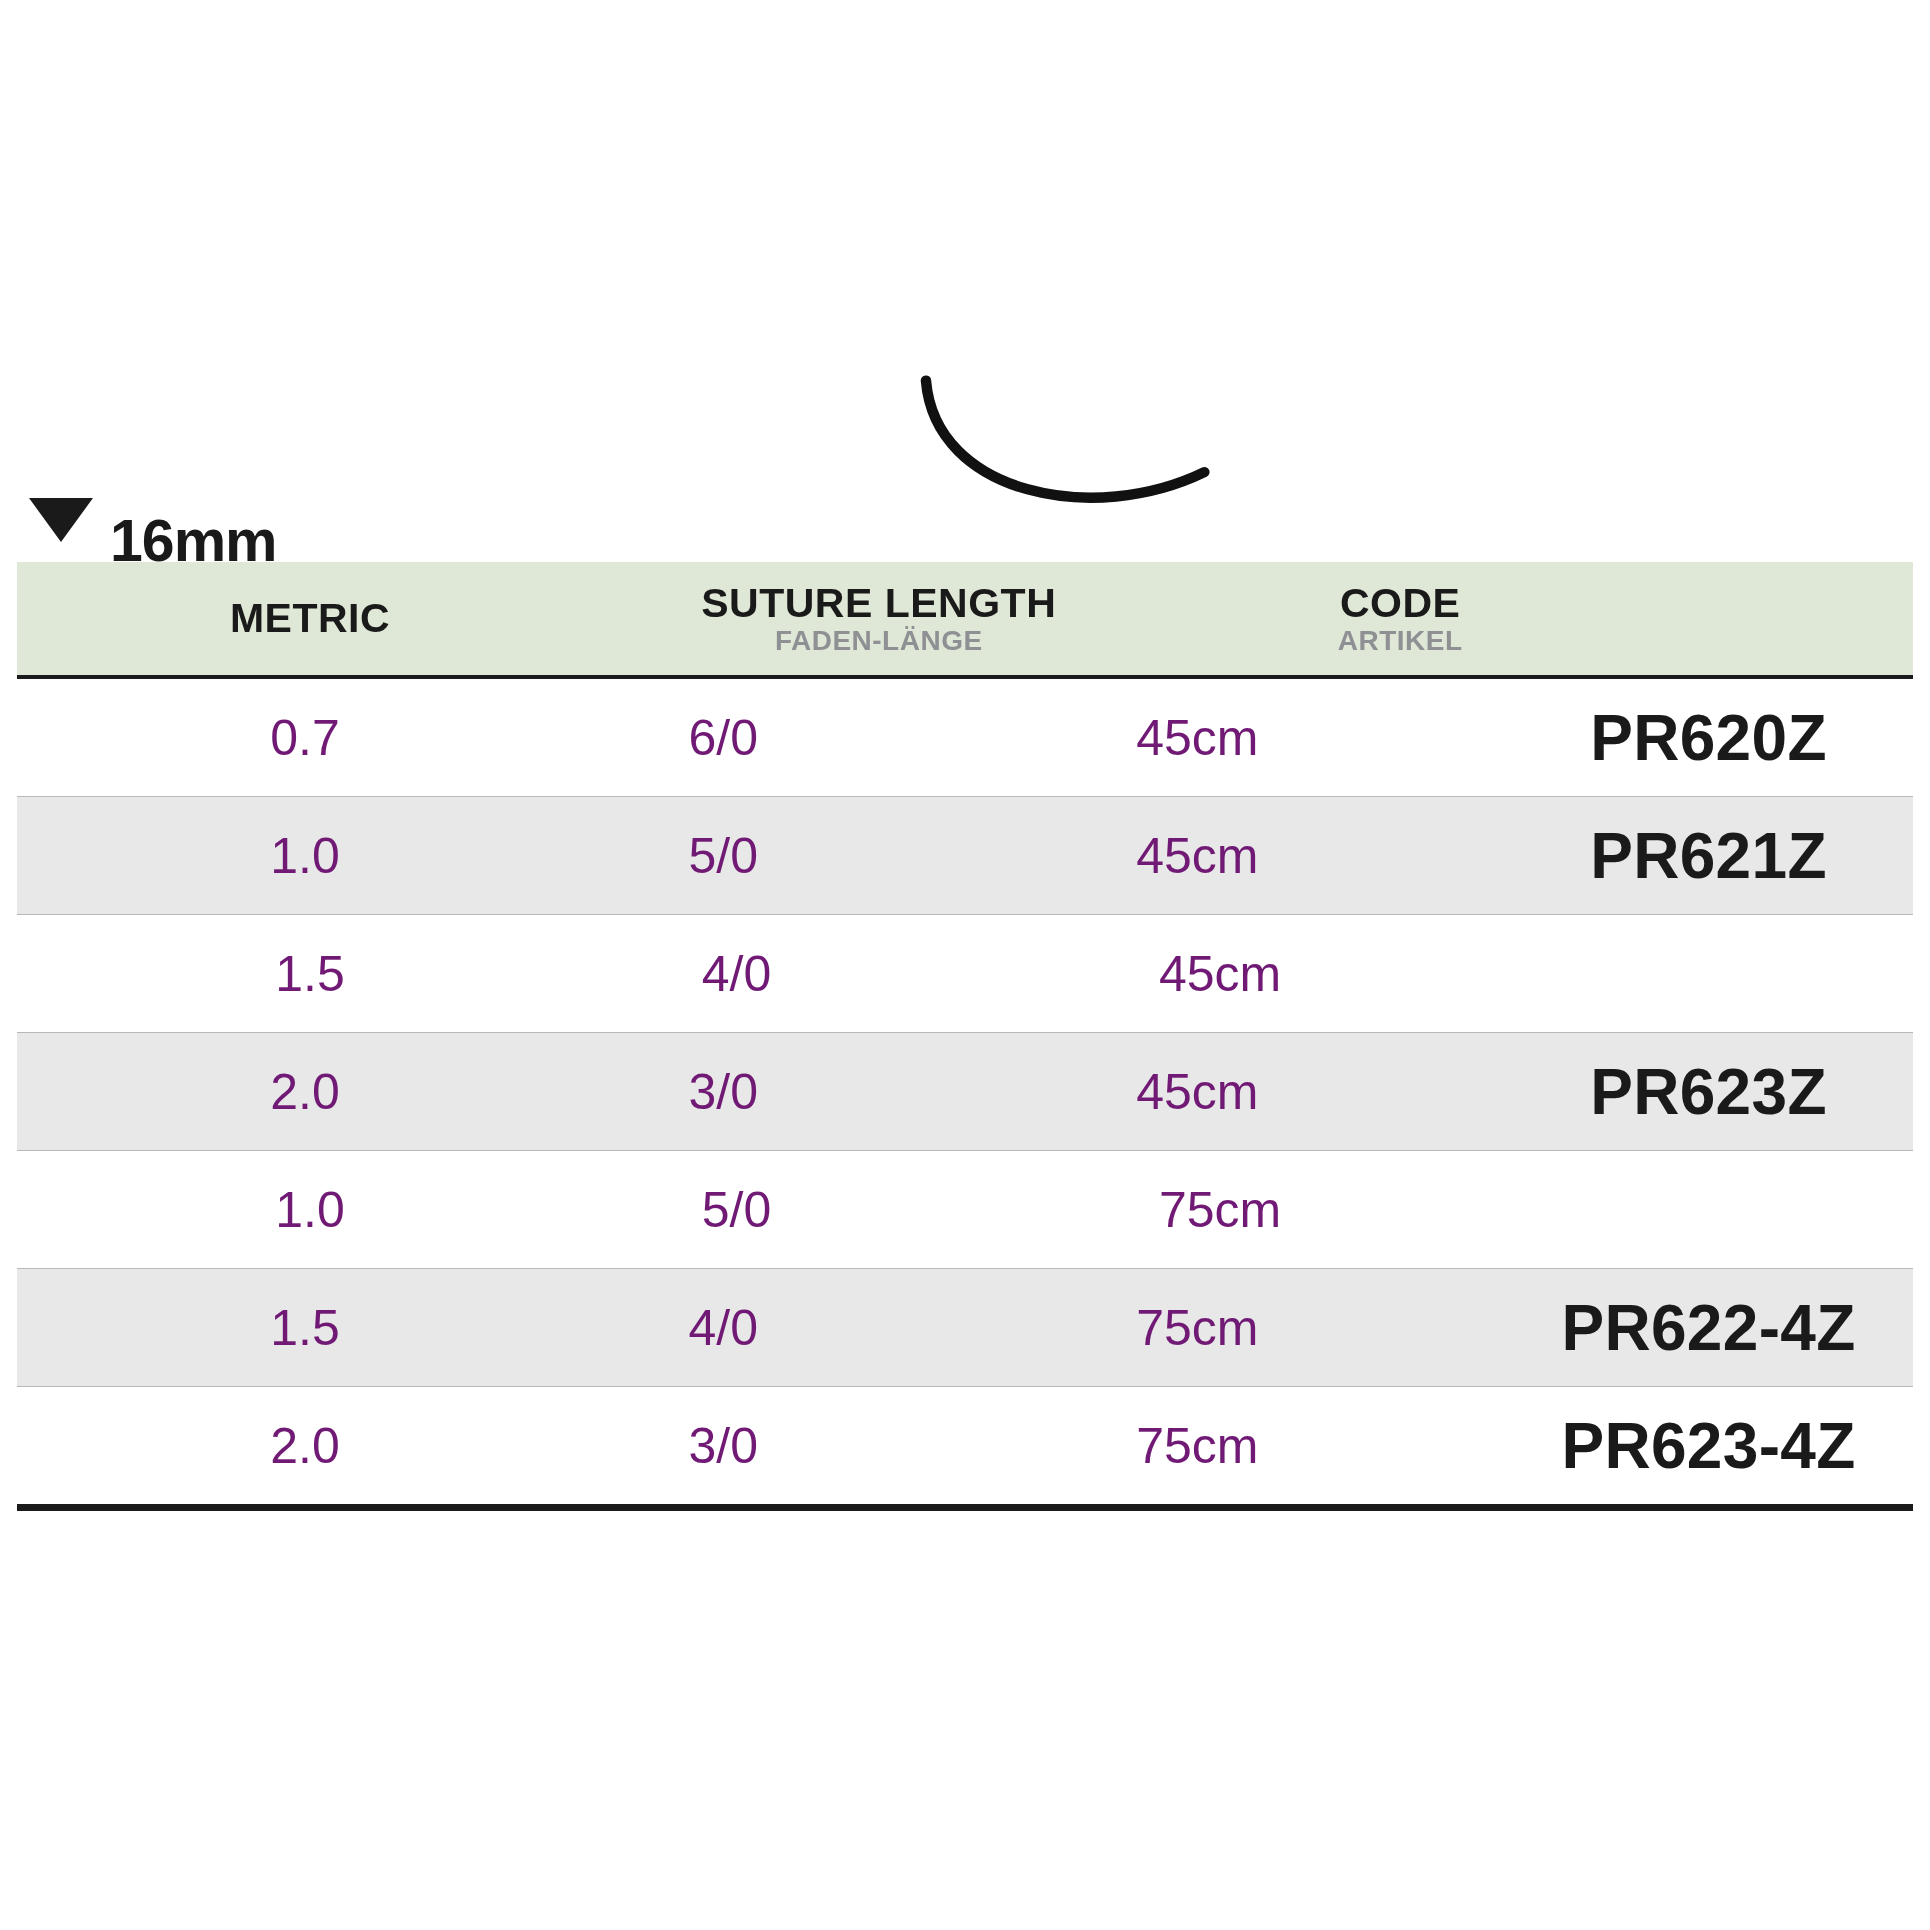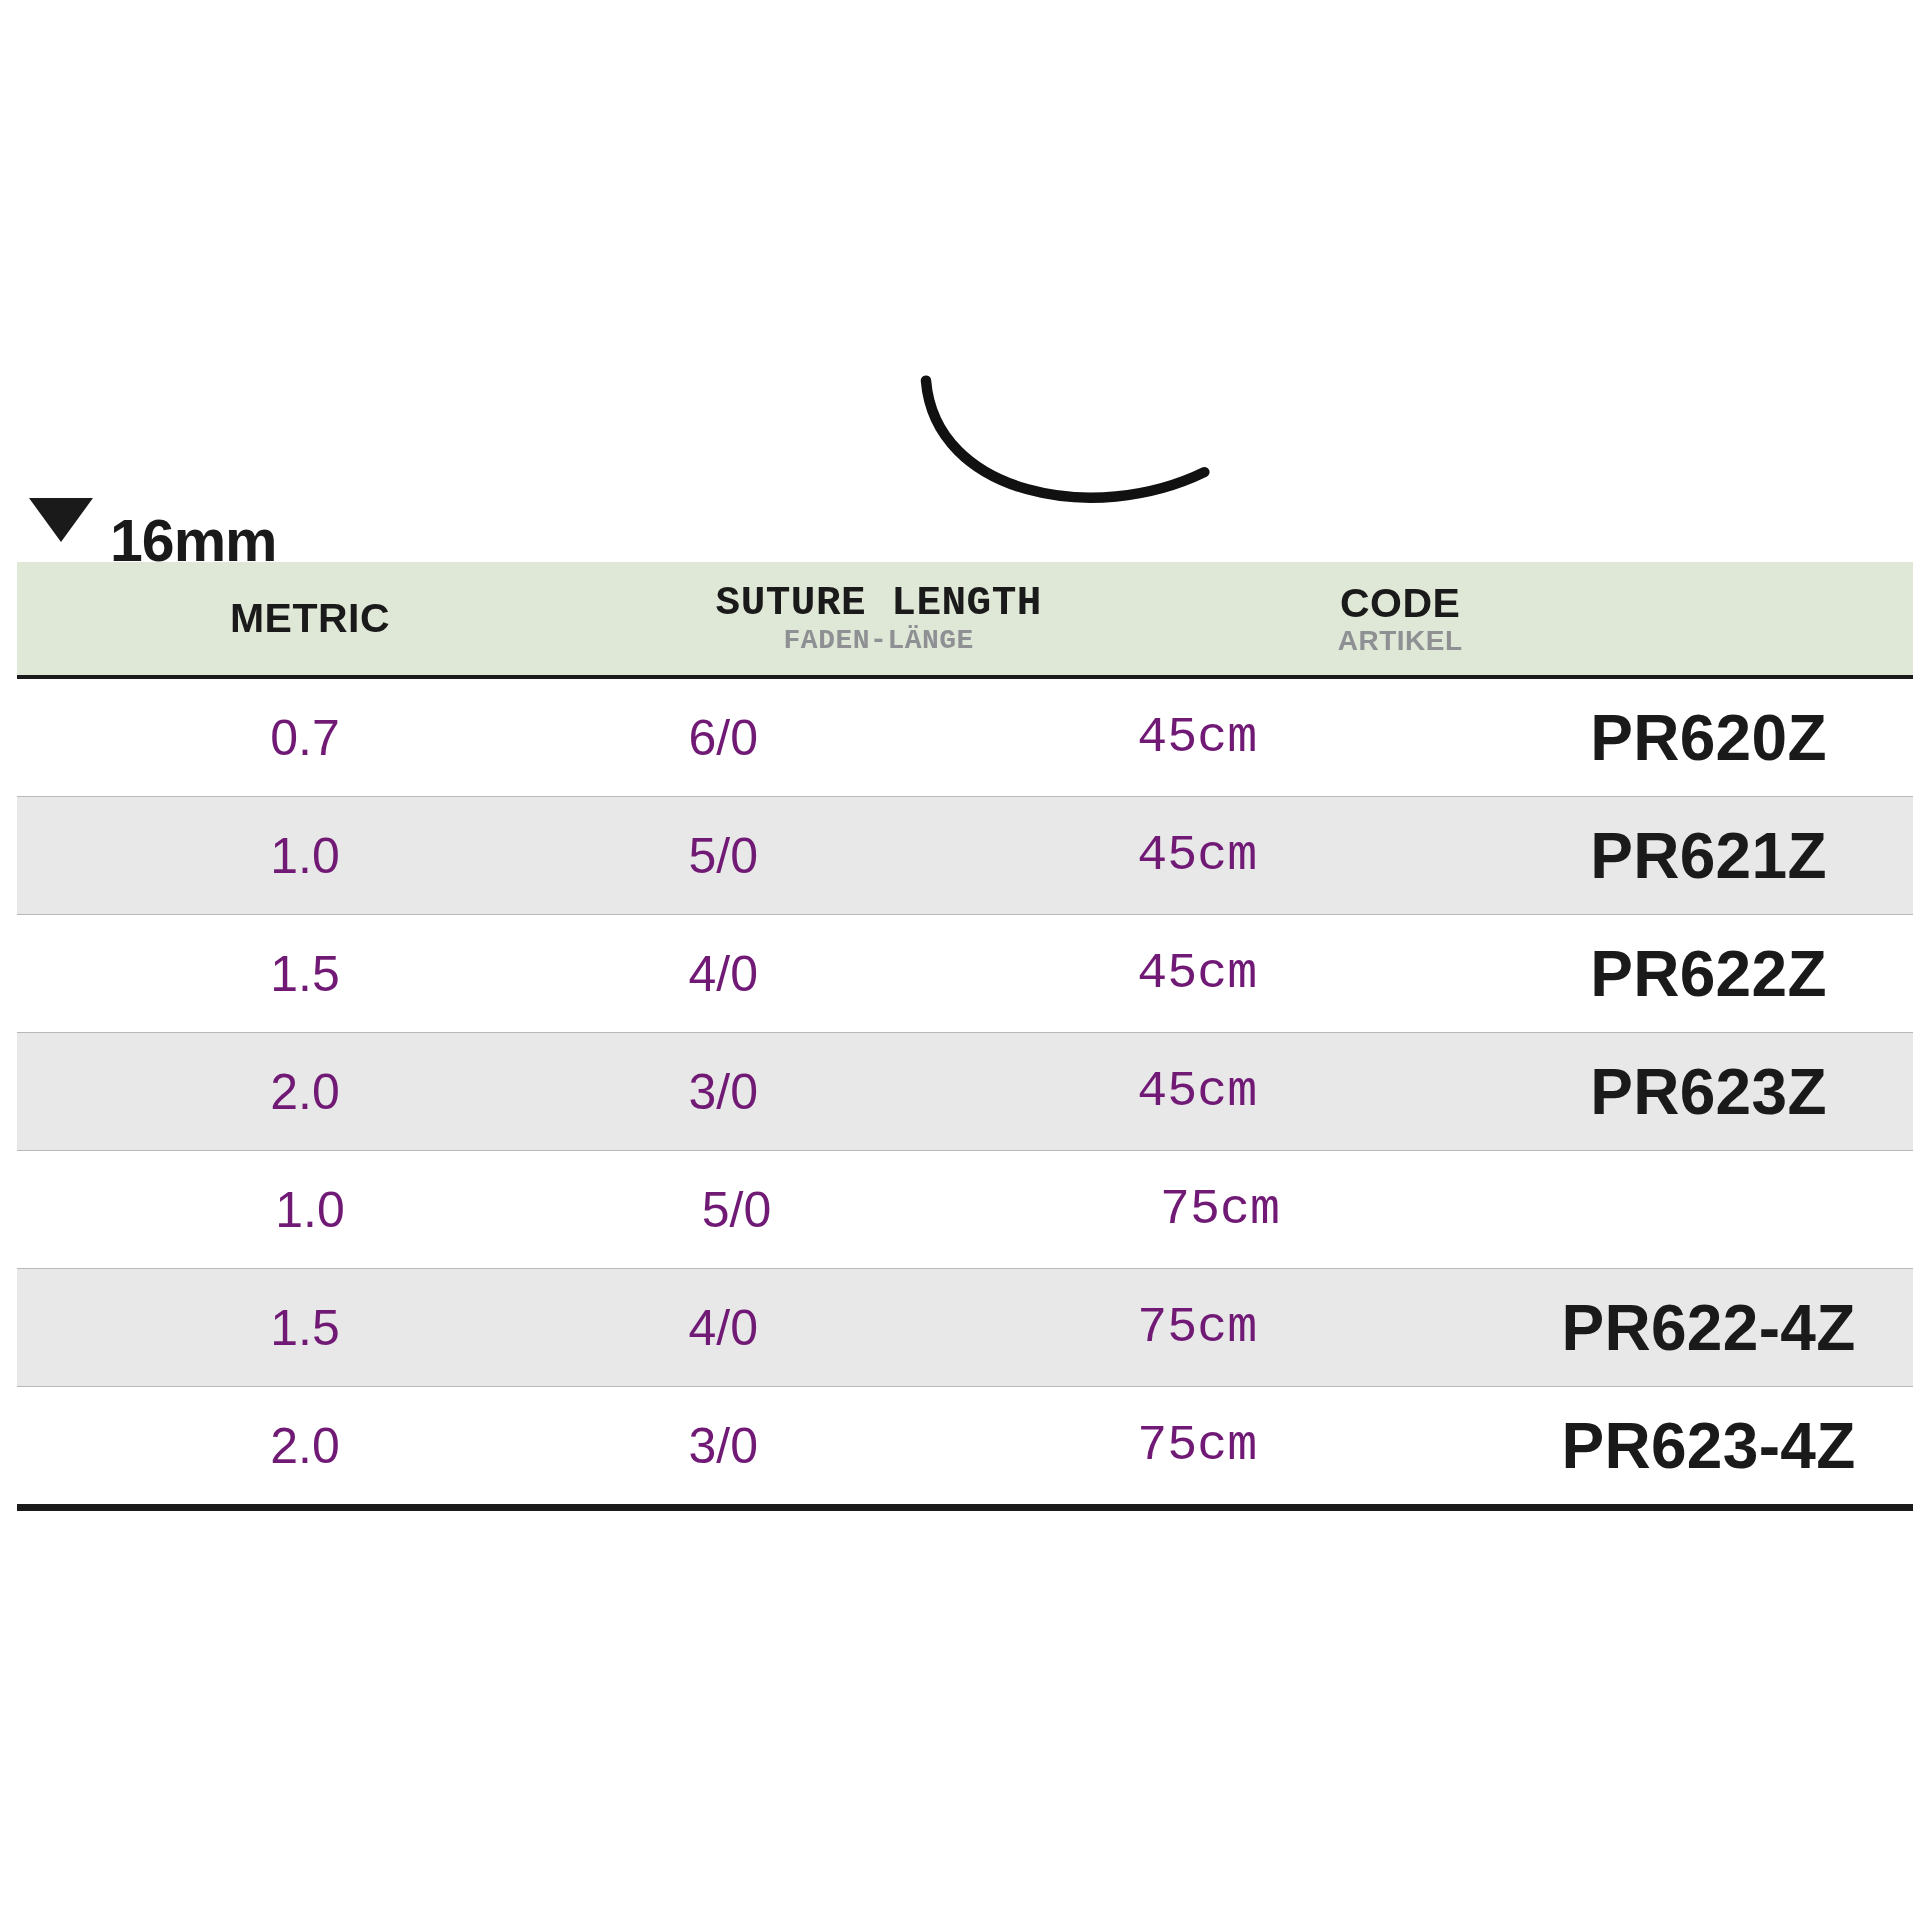--- a/index.html
+++ b/index.html
@@ -106,21 +106,21 @@
   .row.last {
     border-bottom: none;
   }
   .tbl-bottom-rule {
     height: 6.7px;
     background: #1a1a1a;
   }
 
   .c-metric { width: 27%; text-align: center; padding-left: 37px; }
   .c-usp    { width: 18%; text-align: center; }
-  .c-len    { width: 33%; text-align: center; font-family: Liberation Mono, monospace; }
+  .c-len    { width: 33%; text-align: center; }
   .c-code   { width: 22%; text-align: center; }
 
   .row .c-metric,
   .row .c-usp,
   .row .c-len {
     font-size: 50px;
     color: #701a75;
   }
   .row .c-code {
     font-size: 64px;
@@ -174,21 +174,20 @@
       <div class="c-metric">1.0</div>
       <div class="c-usp">5/0</div>
       <div class="c-len">45cm</div>
       <div class="c-code">PR621Z</div>
     </div>
 
     <div class="row">
       <div class="c-metric">1.5</div>
       <div class="c-usp">4/0</div>
       <div class="c-len">45cm</div>
-      <div class="c-code">PR622Z</div>
     </div>
 
     <div class="row alt">
       <div class="c-metric">2.0</div>
       <div class="c-usp">3/0</div>
       <div class="c-len">45cm</div>
       <div class="c-code">PR623Z</div>
     </div>
 
     <div class="row">

